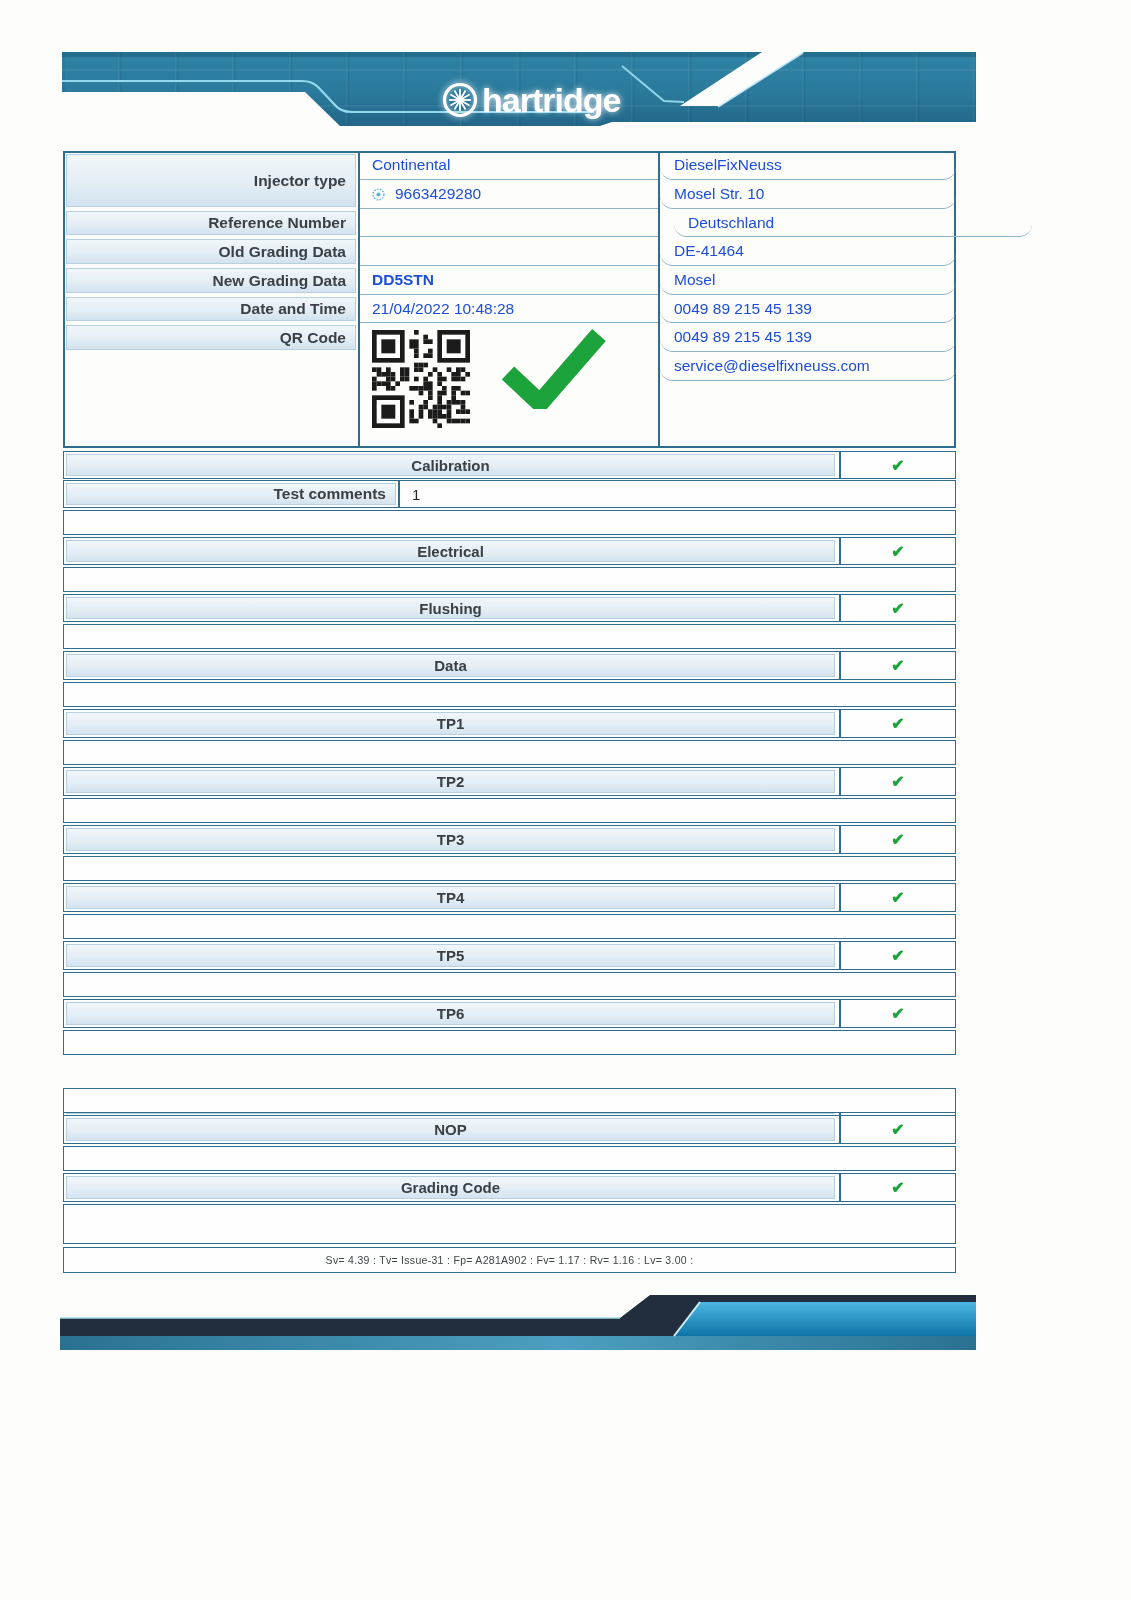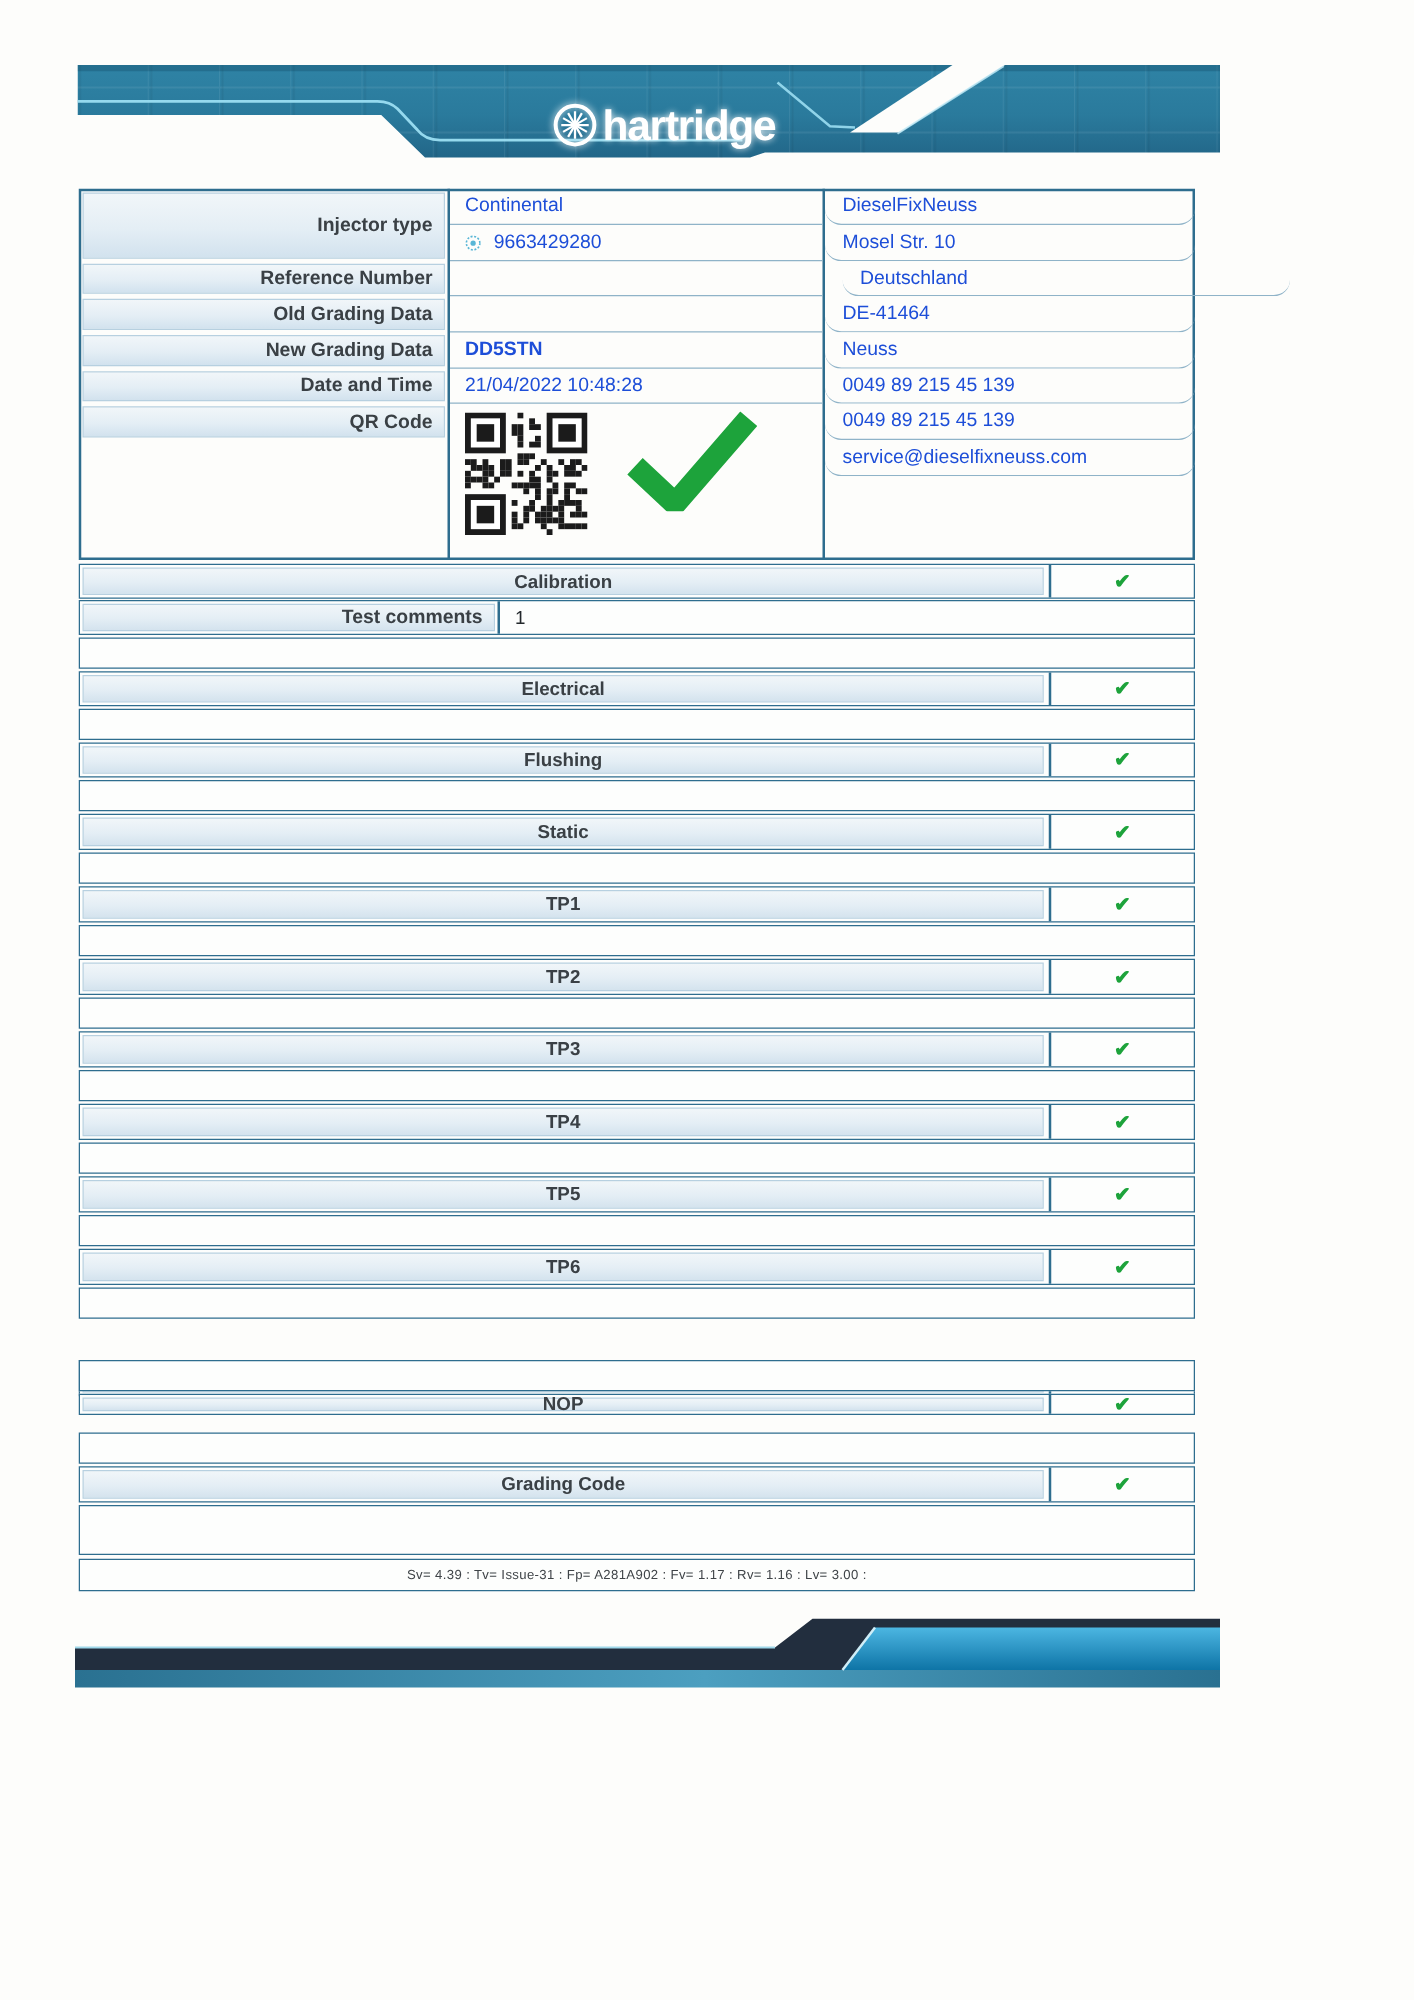--- a/index.html
+++ b/index.html
@@ -265,21 +265,21 @@
         <rect x="9.4" y="75.2" width="14.100000000000001" height="14.100000000000001"></rect>
       </svg>
     <svg id="bigcheck" width="108" height="80" viewBox="0 0 108 80">
       <path d="M8,44 L40,74 L99,6" fill="none" stroke="#1da33b" stroke-width="18"></path>
     </svg>
 
     <div class="cell rightcell" style="left:597px;top:0;width:296px;height:29px;">DieselFixNeuss</div>
     <div class="cell rightcell" style="left:597px;top:29px;width:296px;height:29px;">Mosel Str. 10</div>
     <div class="cell rightcell" style="left:611px;top:58px;width:358px;height:28px;">Deutschland</div>
     <div class="cell rightcell" style="left:597px;top:86px;width:296px;height:29px;">DE-41464</div>
-    <div class="cell rightcell" style="left:597px;top:115px;width:296px;height:29px;">Neuss</div>
+    <div class="cell rightcell" style="left:597px;top:115px;width:296px;height:29px;">Mosel</div>
     <div class="cell rightcell" style="left:597px;top:144px;width:296px;height:28px;">0049 89 215 45 139</div>
     <div class="cell rightcell" style="left:597px;top:172px;width:296px;height:29px;">0049 89 215 45 139</div>
     <div class="cell rightcell" style="left:597px;top:201px;width:296px;height:29px;">service@dieselfixneuss.com</div>
   </div>
 
   <div id="resultsTable">
 
     <div class="rrow" style="top:0;height:28px;">
       <div class="sec-label">Calibration</div>
       <div class="sec-div"></div>
@@ -302,21 +302,21 @@
     <div class="rrow" style="top:116px;height:25px;"></div>
 
     <div class="rrow" style="top:143px;height:28px;">
       <div class="sec-label">Flushing</div>
       <div class="sec-div"></div>
       <div class="sec-check">✔</div>
     </div>
     <div class="rrow" style="top:173px;height:25px;"></div>
 
     <div class="rrow" style="top:200px;height:29px;">
-      <div class="sec-label">Static</div>
+      <div class="sec-label">Data</div>
       <div class="sec-div"></div>
       <div class="sec-check">✔</div>
     </div>
     <div class="rrow" style="top:231px;height:25px;"></div>
 
     <div class="rrow" style="top:258px;height:29px;">
       <div class="sec-label">TP1</div>
       <div class="sec-div"></div>
       <div class="sec-check">✔</div>
     </div>
@@ -357,21 +357,21 @@
     </div>
     <div class="rrow" style="top:579px;height:25px;"></div>
 
     <div class="rrow" style="top:606px;height:29px;margin-top:31px;">
       <div class="sec-label">Static Leak</div>
       <div class="sec-div"></div>
       <div class="sec-check">✔</div>
     </div>
     <div class="rrow" style="top:637px;height:25px;"></div>
 
-    <div class="rrow" style="top:664px;height:17px;padding-left:16px;">
+    <div class="rrow" style="top:664px;height:29px;padding-left:16px;">
       <div class="sec-label">NOP</div>
       <div class="sec-div"></div>
       <div class="sec-check">✔</div>
     </div>
     <div class="rrow" style="top:695px;height:25px;"></div>
 
     <div class="rrow" style="top:722px;height:29px;">
       <div class="sec-label">Grading Code</div>
       <div class="sec-div"></div>
       <div class="sec-check">✔</div>

